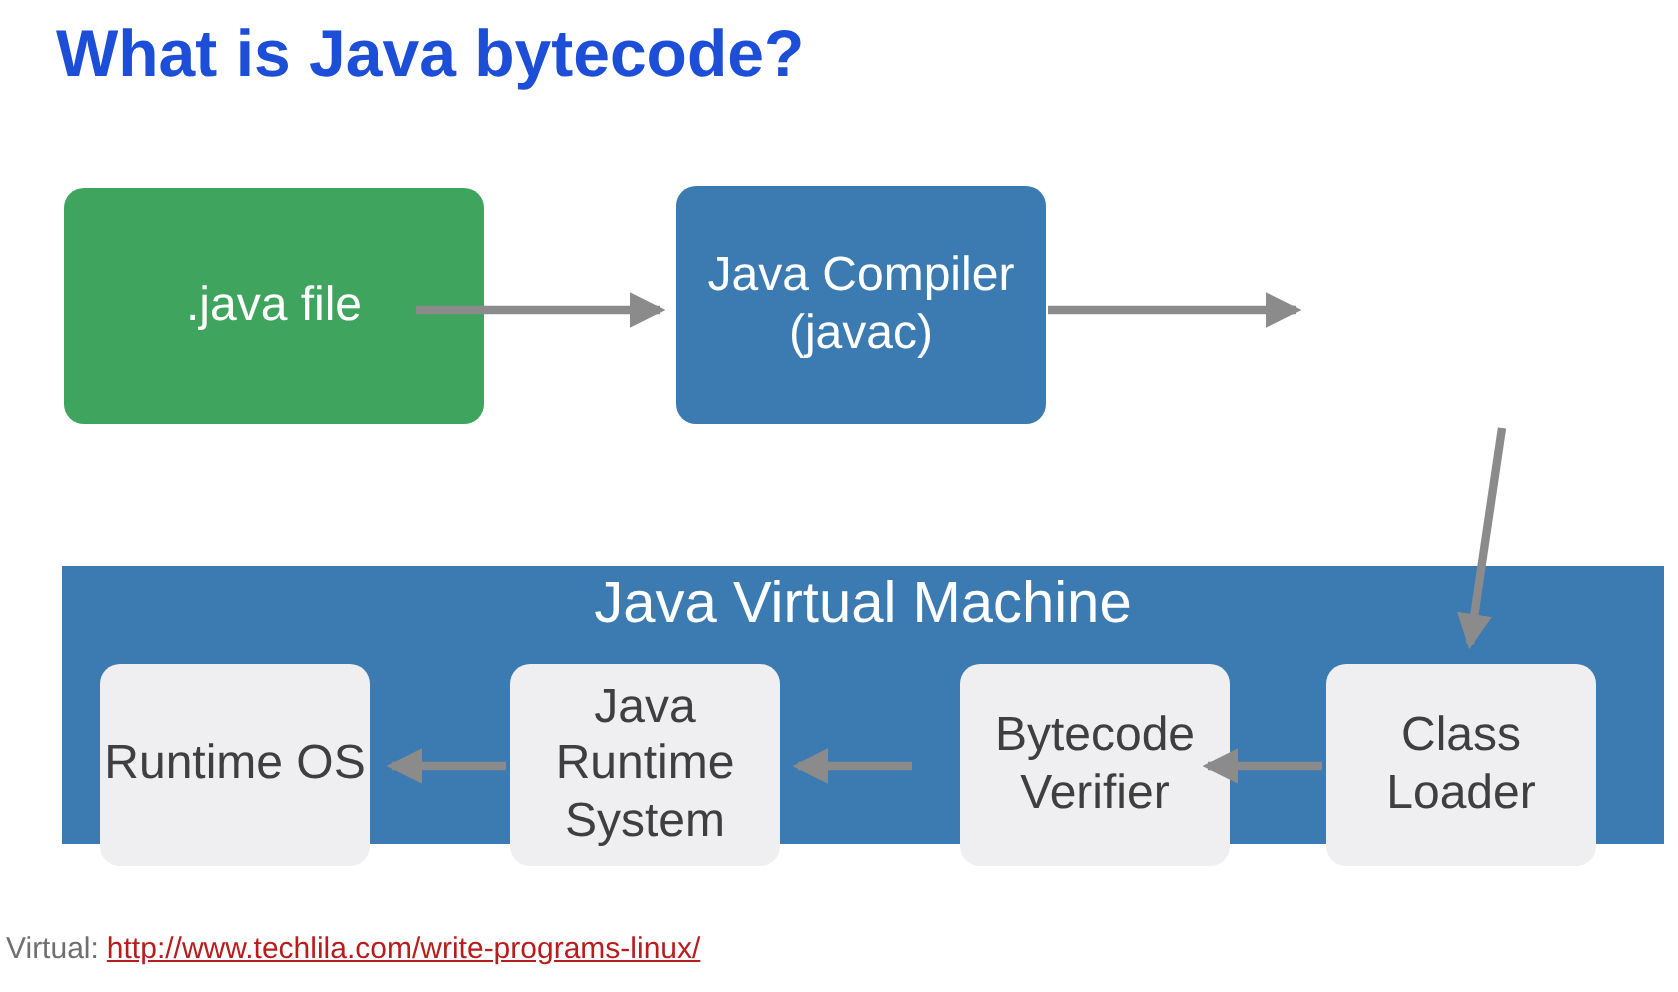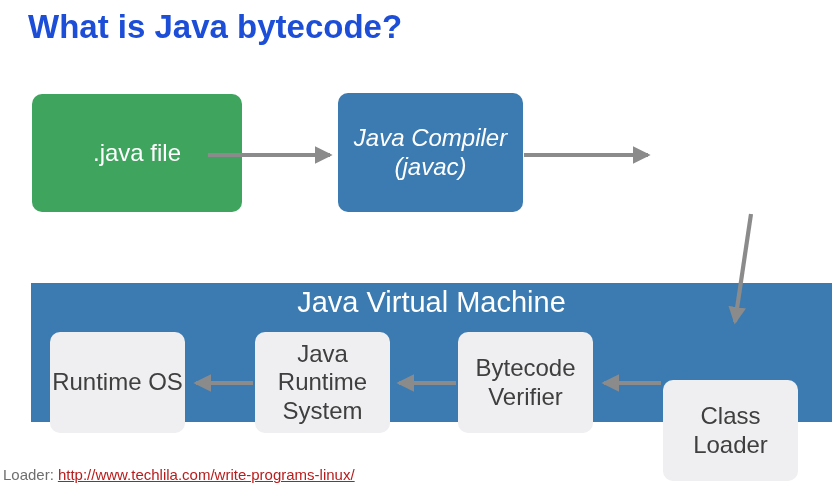--- a/index.html
+++ b/index.html
@@ -35,21 +35,21 @@
     border-radius: 10px;
     font-size: 24px;
     line-height: 1.18;
     white-space: pre-line;
   }
   .node.green { background: #3fa45e; color: #ffffff; }
   .node.blue  { background: #3b7bb1; color: #ffffff; }
   .node.gray  { background: #efeef0; color: #3f3f3f; }
 
   .node-java-file      { left: 32px;  top: 94px;  width: 210px; height: 118px; }
-  .node-java-compiler  { left: 338px; top: 93px;  width: 185px; height: 119px; font-style: italic; }
+  .node-java-compiler  { left: 338px; top: 93px;  width: 185px; height: 119px; }
   .node-class-file     { left: 656px; top: 93px;  width: 175px; height: 119px; }
 
   .jvm {
     position: absolute;
     left: 31px;
     top: 283px;
     width: 801px;
     height: 139px;
     background: #3b7bb1;
     border-radius: 0;
@@ -59,22 +59,22 @@
     left: 0;
     top: 3px;
     width: 100%;
     text-align: center;
     color: #ffffff;
     font-size: 29px;
     white-space: nowrap;
   }
   .node-native-os        { left: 50px;  top: 332px; width: 135px; height: 101px; }
   .node-java-runtime     { left: 255px; top: 332px; width: 135px; height: 101px; }
-  .node-bytecode-verifier{ left: 458px; top: 332px; width: 135px; height: 101px; }
-  .node-class-loader     { left: 663px; top: 332px; width: 135px; height: 101px; margin-top: 48px; }
+  .node-bytecode-verifier{ left: 480px; top: 332px; width: 135px; height: 101px; }
+  .node-class-loader     { left: 663px; top: 332px; width: 135px; height: 101px; }
 
   .arrow-layer {
     position: absolute;
     left: 0;
     top: 0;
     width: 839px;
     height: 496px;
     pointer-events: none;
     z-index: 5;
   }
@@ -144,16 +144,16 @@
       <line x1="208" y1="155" x2="330" y2="155" marker-end="url(#ah)"></line>
       <line x1="524" y1="155" x2="648" y2="155" marker-end="url(#ah)"></line>
       <line x1="751" y1="214" x2="735" y2="322" marker-end="url(#ah)"></line>
       <line x1="661" y1="383" x2="604" y2="383" marker-end="url(#ah)"></line>
       <line x1="456" y1="383" x2="399" y2="383" marker-end="url(#ah)"></line>
       <line x1="253" y1="383" x2="196" y2="383" marker-end="url(#ah)"></line>
     </g>
   </svg>
 
   <div class="source-line">
-    <span>Loader:</span><a href="#">http://www.techlila.com/write-programs-linux/</a>
+    <span>Virtual:</span><a href="#">http://www.techlila.com/write-programs-linux/</a>
   </div>
 
 </div>
 
 </body></html>

